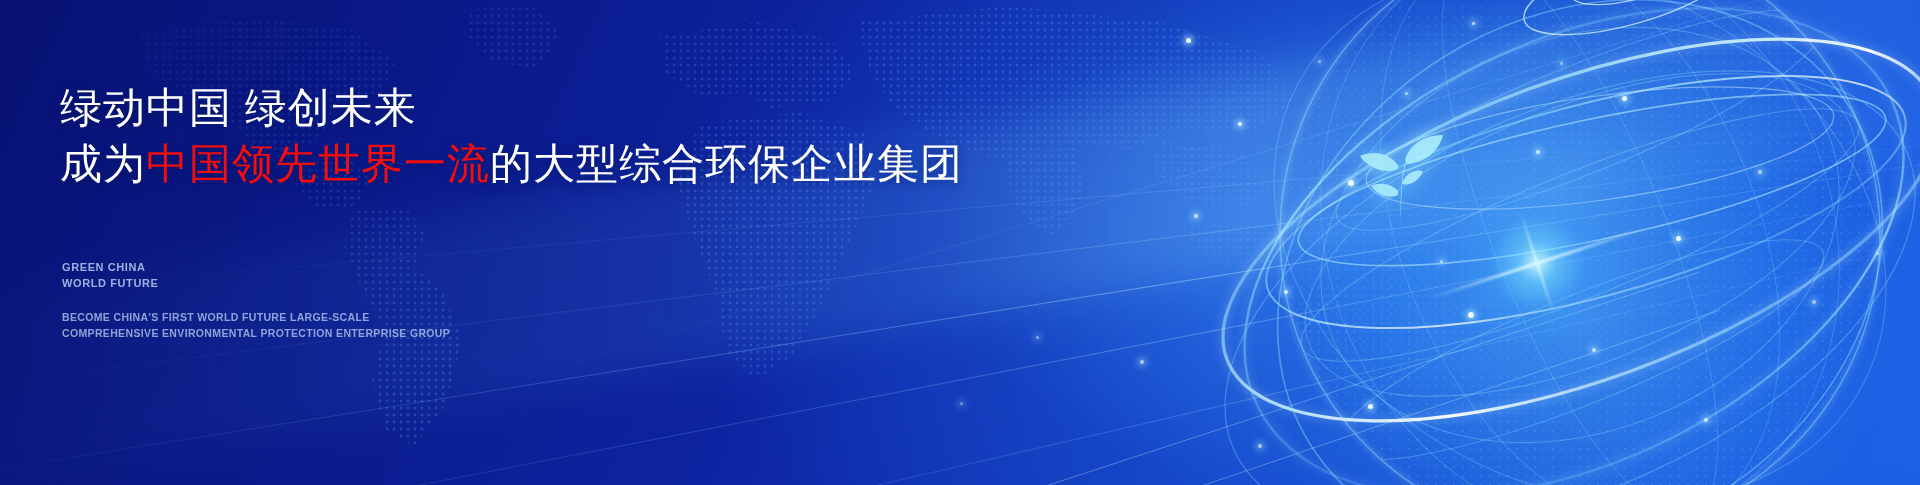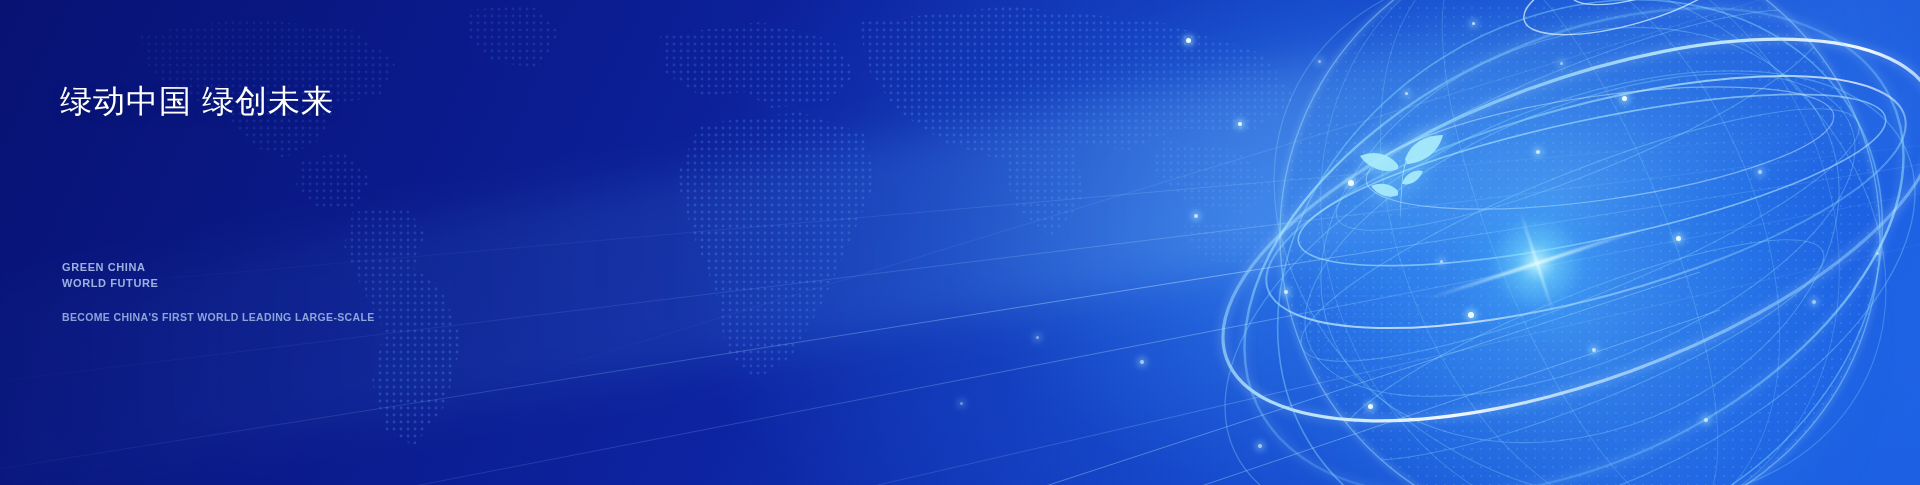--- a/index.html
+++ b/index.html
@@ -120,21 +120,21 @@
     left:60px; top:0;
     width:1040px; height:485px;
     z-index:6;
   }
   .headline{
     position:absolute;
     left:0; top:83px;
     white-space:nowrap;
   }
   .hl-line1{
-    font-size:32px;
+    font-size:42px;
     line-height:1.18;
     color:#ffffff;
     letter-spacing:1px;
     font-weight:400;
     text-shadow:0 2px 10px rgba(0,20,90,.6);
   }
   .hl-line2{
     font-size:42px;
     line-height:1.18;
     letter-spacing:1px;
@@ -357,25 +357,27 @@
     <span style="left:960px;top:402px;width:3px;height:3px;opacity:.45;"></span>
     <span style="left:1560px;top:62px;width:3px;height:3px;opacity:.6;"></span>
     <span style="left:1318px;top:60px;width:3px;height:3px;opacity:.55;"></span>
     <span style="left:1440px;top:260px;width:3px;height:3px;opacity:.7;"></span>
   </div>
 
   <div class="copy">
 
     <div class="headline">
       <div class="hl-line1">绿动中国 绿创未来</div>
+      <div class="hl-line2"><span>成为</span><span class="hl-accent">中国领先世界一流</span><span>的大型综合环保企业集团</span></div>
     </div>
 
     <div class="sub-en">
       <span class="en-row">GREEN CHINA</span>
       <span class="en-row">WORLD FUTURE</span>
     </div>
 
     <div class="claim-en">
-      <span class="en-row">BECOME CHINA'S FIRST WORLD LEADING LARGE-SCALE</span>
+      <span class="en-row">BECOME CHINA'S FIRST WORLD FUTURE LARGE-SCALE</span>
+      <span class="en-row">COMPREHENSIVE ENVIRONMENTAL PROTECTION ENTERPRISE GROUP</span>
     </div>
 
   </div>
 </div>
 
 </body></html>

